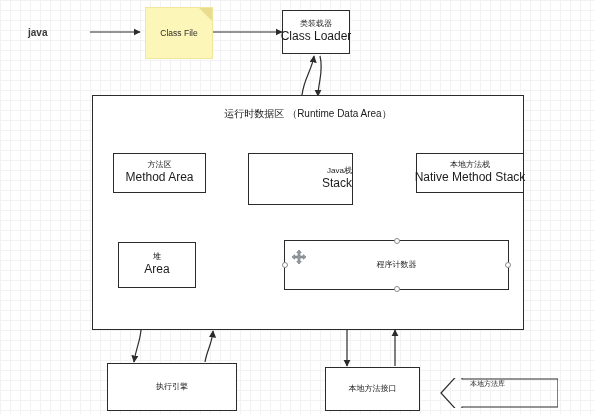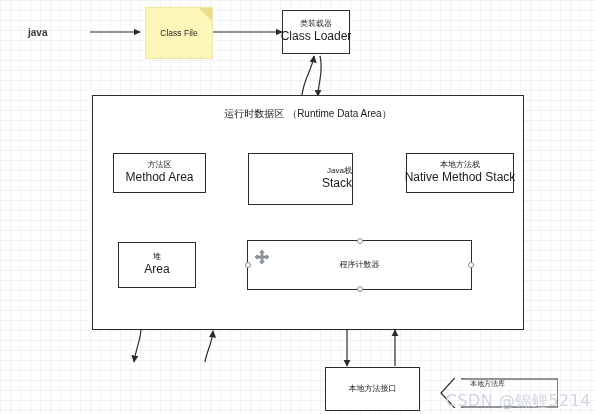--- a/index.html
+++ b/index.html
@@ -75,21 +75,21 @@
     position: absolute;
     top: 0;
     right: 0;
     width: 0;
     height: 0;
     border-left: 13px solid transparent;
     border-top: 13px solid #e8dd8e;
   }
 
   
-  .node.selected { border-color: #2b2b2b; }
+  .node.selected { border-color: #2b2b2b; margin-left: 37px; }
   .handle {
     position: absolute;
     width: 6px;
     height: 6px;
     border-radius: 50%;
     background: #ffffff;
     border: 1px solid #8a8a8a;
     box-sizing: border-box;
   }
   .h-top    { top: -3px;   left: 50%; margin-left: -3px; }
@@ -184,21 +184,21 @@
   <div class="node" style="left:113px; top:153px; width:93px; height:40px;">
     <span class="cn">方法区</span>
     <span class="en">Method Area</span>
   </div>
 
   <div class="node" style="left:248px; top:153px; width:105px; height:52px;align-items:flex-end;">
     <span class="cn">Java栈</span>
     <span class="en">Stack</span>
   </div>
 
-  <div class="node" style="left:406px; top:153px; width:108px; height:40px;">
+  <div class="node" style="left:416px; top:153px; width:108px; height:40px;">
     <span class="cn">本地方法栈</span>
     <span class="en">Native Method Stack</span>
   </div>
 
   <div class="node" style="left:118px; top:242px; width:78px; height:46px;">
     <span class="cn">堆</span>
     <span class="en">Area</span>
   </div>
 
   <div class="node selected" style="left:247px; top:240px; width:225px; height:50px;">
@@ -210,27 +210,29 @@
                L7.1 8.9 L3.6 8.9 L3.6 10.2 L1 8 L3.6 5.8 L3.6 7.1 L7.1 7.1
                L7.1 3.6 L5.8 3.6 Z" fill="#9aa0a6" stroke="#6f757c" stroke-width="0.7"></path>
     </svg>
 
     <span class="handle h-top"></span>
     <span class="handle h-bottom"></span>
     <span class="handle h-left"></span>
     <span class="handle h-right"></span>
   </div>
 
+  <div class="node" style="left:107px; top:363px; width:130px; height:48px;">
+    <span class="cn">执行引擎</span>
+  </div>
 
   <div class="node" style="left:325px; top:367px; width:95px; height:44px;font-family:Liberation Serif, serif;">
     <span class="cn">本地方法接口</span>
   </div>
 
   <div id="native-method-library" style="left:440px; top:378px; width:118px; height:30px;">
     <svg width="118" height="30" viewBox="0 0 118 30">
       <path d="M 22 1 L 118 1 L 118 29 L 22 29 L 22 38 L 1 15 L 22 -8 Z" fill="none" stroke="#2b2b2b" stroke-width="1.2" stroke-linejoin="miter"></path>
     </svg>
     <span class="nml-label">本地方法库</span>
   </div>
 
-  <div id="watermark">CSDN @锦鲤5214</div>
 
 </div>
 
 </body></html>

